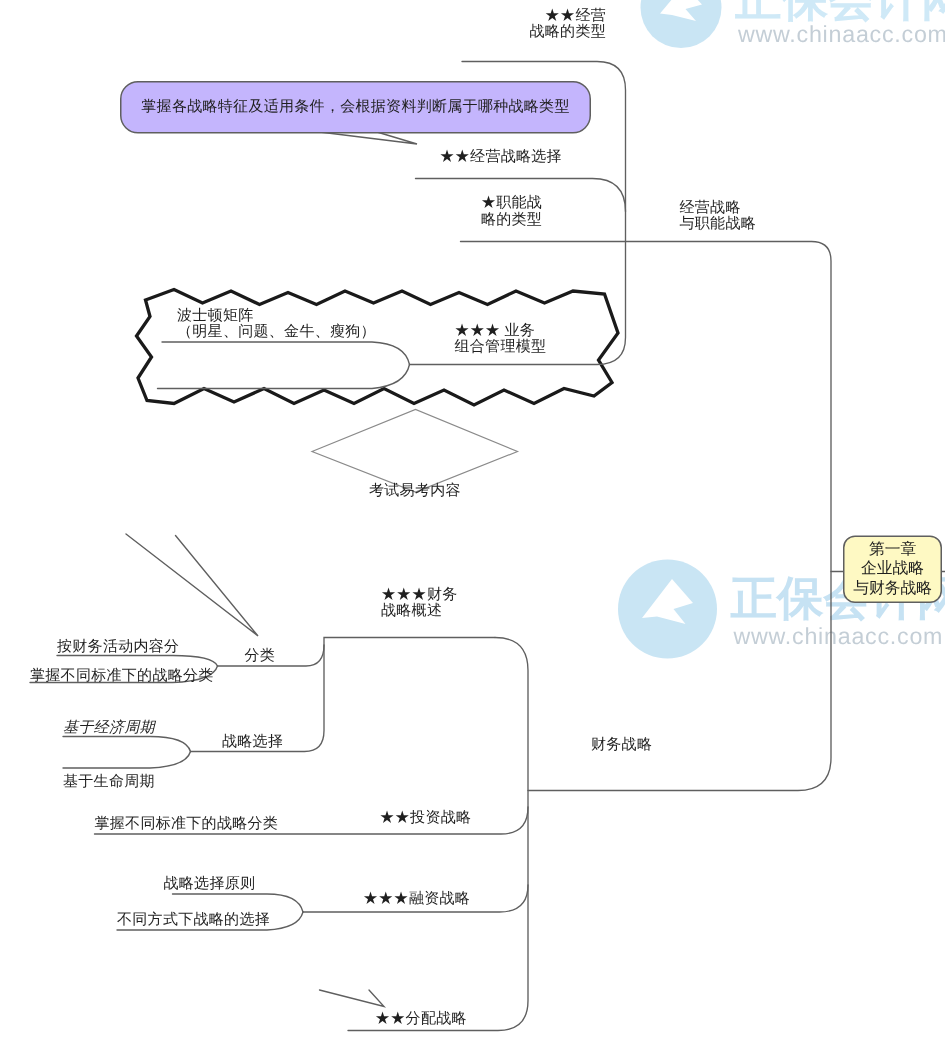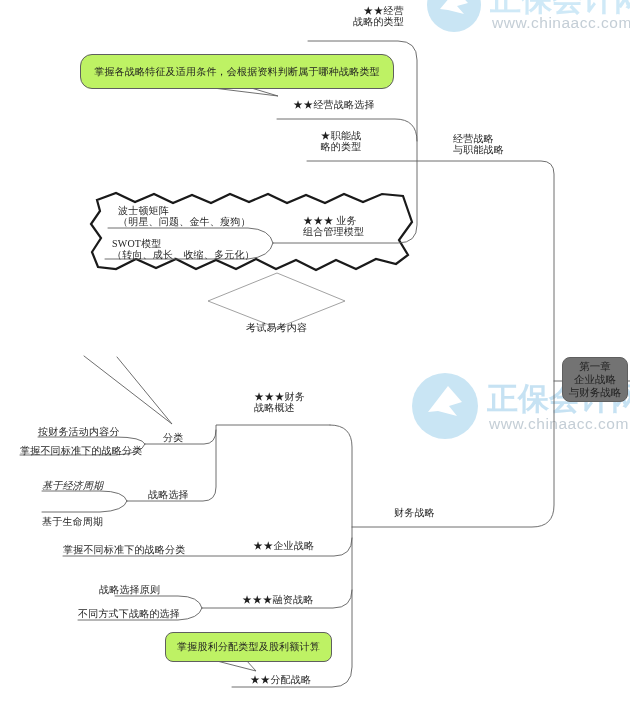--- a/index.html
+++ b/index.html
@@ -9,28 +9,28 @@
     font-family:"Liberation Serif","DejaVu Serif",serif;
     color:#1f1f1f;
   }
   .stage svg{position:absolute;left:0;top:0;z-index:1;}
   .lbl{
     position:absolute;z-index:3;font-size:10px;line-height:10.8px;
     white-space:pre-line;letter-spacing:0.2px;color:#1f1f1f;
   }
   .center{text-align:center;}
   .callout{
-    position:absolute;z-index:2;background:#bef264;
+    position:absolute;z-index:2;background:#c4b5fd;
     border:1px solid #5f5f5f;border-radius:10px;
     display:flex;align-items:center;justify-content:center;
     font-size:10px;line-height:12px;text-align:center;white-space:pre-line;
     letter-spacing:0.2px;
   }
   .rootbox{
-    position:absolute;z-index:2;background:#737373;
+    position:absolute;z-index:2;background:#fef9c3;
     border:1px solid #5f5f5f;border-radius:8px;
     display:flex;align-items:center;justify-content:center;
     font-size:10.5px;line-height:13px;text-align:center;white-space:pre-line;
   }
   .wm-sans{font-family:"Liberation Sans","DejaVu Sans",sans-serif;}
 </style>
 </head>
 <body>
 
 <div class="stage">
@@ -88,23 +88,20 @@
     </g>
 
     <path d="M208,301 L277,273 L345,301 L277,328 Z" fill="none" stroke="#8a8a8a" stroke-width="0.8"></path>
   </svg>
 
   <div class="callout" style="left:80px;top:54px;width:312px;height:33px;border-radius:12px;">
     <span>掌握各战略特征及适用条件，会根据资料判断属于哪种战略类型</span>
   </div>
 
 
-  <div class="callout" style="left:165px;top:632px;width:165px;height:28px;border-radius:8px;">
-    <span>掌握股利分配类型及股利额计算</span>
-  </div>
 
   <div class="rootbox" style="left:562px;top:357px;width:64px;height:43px;">
     <span>第一章
 企业战略
 与财务战略</span>
   </div>
 
   <div class="lbl center" style="left:318px;top:6px;width:86px;text-align:right;">★★经营
 战略的类型</div>
 
@@ -112,22 +109,20 @@
 
   <div class="lbl center" style="left:308px;top:131px;width:66px;">★职能战
 略的类型</div>
 
   <div class="lbl" style="left:453px;top:134px;">经营战略
 与职能战略</div>
 
   <div class="lbl" style="left:118px;top:206px;">波士顿矩阵
 （明星、问题、金牛、瘦狗）</div>
 
-  <div class="lbl" style="left:112px;top:239px;">SWOT模型
-（转向、成长、收缩、多元化）</div>
 
   <div class="lbl" style="left:303px;top:216px;">★★★ 业务
 组合管理模型</div>
 
   <div class="lbl" style="left:246px;top:295px;margin-top:28px;">考试易考内容</div>
 
   <div class="lbl" style="left:254px;top:392px;">★★★财务
 战略概述</div>
 
   <div class="lbl" style="left:38px;top:427px;">按财务活动内容分</div>
@@ -135,27 +130,27 @@
   <div class="lbl" style="left:20px;top:446px;">掌握不同标准下的战略分类</div>
 
   <div class="lbl" style="left:163px;top:433px;">分类</div>
 
   <div class="lbl" style="left:42px;top:481px;font-style:italic;">基于经济周期</div>
 
   <div class="lbl" style="left:42px;top:501px;margin-top:16px;">基于生命周期</div>
 
   <div class="lbl" style="left:148px;top:490px;">战略选择</div>
 
-  <div class="lbl" style="left:394px;top:508px;text-align:right;">财务战略</div>
+  <div class="lbl" style="left:394px;top:492px;text-align:right;">财务战略</div>
 
   <div class="lbl" style="left:63px;top:545px;">掌握不同标准下的战略分类</div>
 
-  <div class="lbl" style="left:253px;top:541px;">★★企业战略</div>
+  <div class="lbl" style="left:253px;top:541px;">★★投资战略</div>
 
-  <div class="lbl" style="left:99px;top:585px;">战略选择原则</div>
+  <div class="lbl" style="left:109px;top:585px;">战略选择原则</div>
 
   <div class="lbl" style="left:78px;top:609px;">不同方式下战略的选择</div>
 
   <div class="lbl" style="left:242px;top:595px;">★★★融资战略</div>
 
   <div class="lbl" style="left:250px;top:675px;">★★分配战略</div>
 
 </div>
 
 </body></html>

